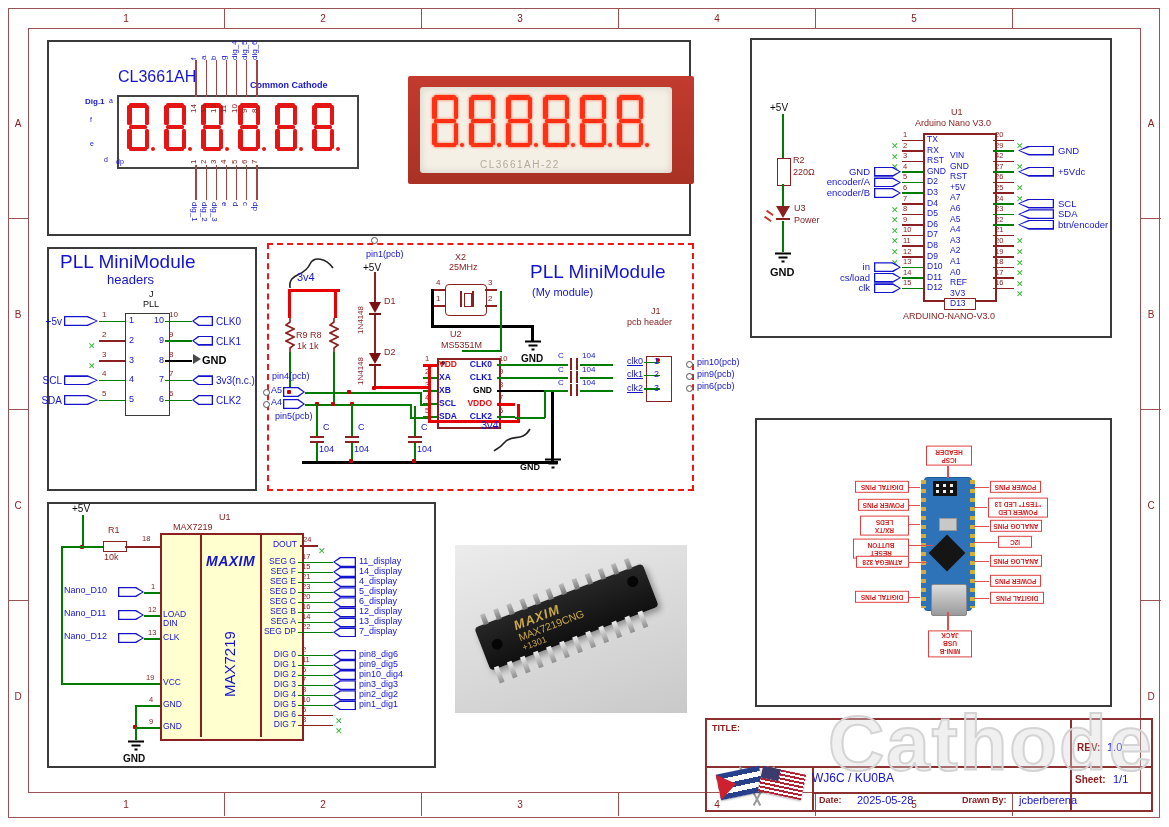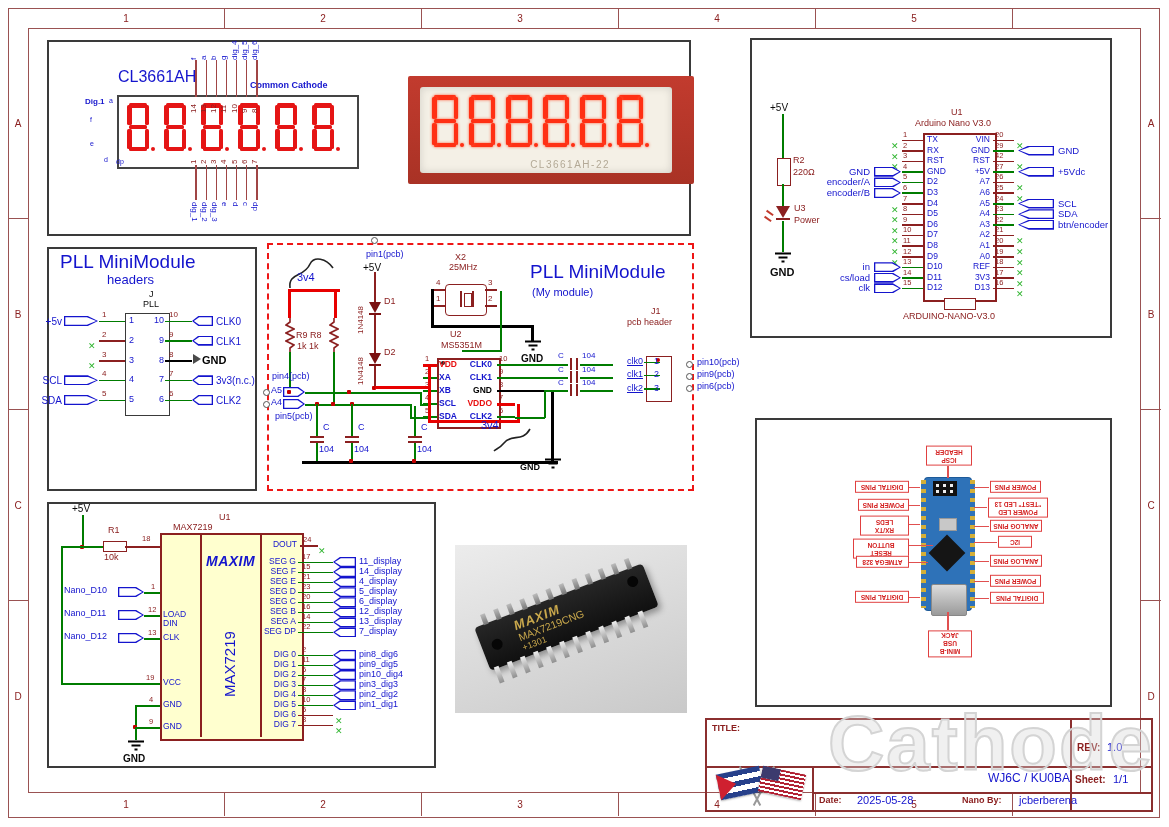--- a/index.html
+++ b/index.html
@@ -1,21 +1,21 @@
 <!DOCTYPE html>
 <html><head>
 <meta charset="utf-8">
 <style>
   html,body{margin:0;padding:0;background:#fff;}
   body{width:1169px;height:827px;position:relative;font-family:"Liberation Sans",sans-serif;overflow:hidden;}
   .t{position:absolute;white-space:nowrap;line-height:1.1;}
   .bl{color:#1414cd}.dr{color:#8b2020}.bk{color:#0a0a0a}
   .f7{font-size:7px}.f75{font-size:7.5px}.f8{font-size:8px}.f85{font-size:8.5px}.f9{font-size:9px}.f10{font-size:10px}
   .f11{font-size:11px}.f12{font-size:12px}.f13{font-size:13px}.f15{font-size:15px}.f16{font-size:16px}.f19{font-size:19px}
-  .bold{font-weight:700}.ctr{text-align:right}
+  .bold{font-weight:700}.ctr{text-align:left}
   .wh{position:absolute;height:1.5px;background:#007c00}
   .wv{position:absolute;width:1.5px;background:#007c00}
   .dk{background:#8b2020!important}.kk{background:#000!important}.rr{background:#e80000!important}
   .th{height:3px!important}.tv{width:3px!important}
   .jd{position:absolute;width:4px;height:4px;background:#c40000;border-radius:1px}
   .oc{position:absolute;width:5px;height:5px;border:1.3px solid #555;border-radius:50%;background:#fff}
   .box{position:absolute;border:2px solid #3a3a3a;background:#fff}
   .chip{position:absolute;border:1.6px solid #8b2020;background:#fff}
   .cy{background:#ffffcf}
   .vt{position:absolute;writing-mode:vertical-rl;transform:rotate(180deg);white-space:nowrap;line-height:1}
@@ -89,21 +89,21 @@
   .j1t .nt{position:absolute;left:0;width:30px;text-align:right;top:0;font-size:9px;color:#1414cd;text-decoration:underline}
   .j1t .w{position:absolute;left:31px;top:4.5px;width:16px;height:1.5px;background:#007c00}
   .j1t .n{position:absolute;left:41px;top:0;font-size:9px;color:#1414cd}
   
   .ext .it{position:relative;height:12px}
   .ext .oc{left:2px;top:3px}
   .ext .lb{position:absolute;left:13px;top:0;font-size:9px;color:#1414cd}
   
   .ard .it{position:relative;height:10.6px}
   .ard .lname{position:absolute;left:137px;top:0;font-size:8.5px;color:#1414cd}
-  .ard .rname{position:absolute;left:160px;width:40px;text-align:right;top:0;font-size:8.5px;color:#1414cd}
+  .ard .rname{position:absolute;left:160px;width:40px;top:16px;font-size:8.5px;color:#1414cd}
   .ard .pw{position:absolute;height:1.5px;top:4.5px}
   .ard .lw{left:112px;width:21px}
   .ard .rw{left:203px;width:21px}
   .ard .ln{position:absolute;left:113px;top:-4px;font-size:7.5px;color:#8b2020}
   .ard .rn{position:absolute;left:205px;top:-4px;font-size:7.5px;color:#8b2020}
   .ard .lx{left:101px;top:0}
   .ard .rx{left:226px;top:0}
   .ard .lpt{left:84px;top:0;width:27px}
   .ard .rpt{left:228px;top:0;width:36px}
   .ard .llb{position:absolute;right:250px;top:0;font-size:9.5px;color:#1414cd}
@@ -1210,21 +1210,21 @@
   <i style="position:absolute;left:105px;top:46px;width:1.5px;height:44px;background:#8b2f2f"></i>
   <i style="position:absolute;left:105px;top:72px;width:339px;height:1.5px;background:#8b2f2f"></i>
   <span class="t dr f9 bold" style="left:5px;top:4px">TITLE:</span>
   <span class="t dr f10 bold" style="left:370px;top:22px">REV:</span>
   <span class="t bl f11" style="left:400px;top:21px">1.0</span>
   <span class="t bl f12 ctr" style="left:105px;top:52px;width:258px">WJ6C / KU0BA</span>
   <span class="t dr f10 bold" style="left:368px;top:54px">Sheet:</span>
   <span class="t bl f11" style="left:406px;top:53px">1/1</span>
   <span class="t dr f9 bold" style="left:112px;top:76px">Date:</span>
   <span class="t bl f11" style="left:150px;top:74px">2025-05-28</span>
-  <span class="t dr f9 bold" style="left:255px;top:76px">Nano By:</span>
+  <span class="t dr f9 bold" style="left:255px;top:76px">Drawn By:</span>
   <span class="t bl f11" style="left:312px;top:74px">jcberberena</span>
 
   <i class="t" style="left:42px;top:44px;width:2px;height:44px;background:#999;transform:rotate(-28deg)"></i>
   <i class="t" style="left:56px;top:44px;width:2px;height:44px;background:#999;transform:rotate(28deg)"></i>
   <div class="t" style="left:11px;top:50px;width:44px;height:26px;transform:rotate(-12deg);background:linear-gradient(180deg,#27408b 0 20%,#fff 20% 40%,#27408b 40% 60%,#fff 60% 80%,#27408b 80% 100%);box-shadow:0 1px 2px rgba(0,0,0,.3)">
     <i style="position:absolute;left:0;top:0;width:0;height:0;border-top:13px solid transparent;border-bottom:13px solid transparent;border-left:18px solid #cf2030"></i>
   </div>
   <div class="t" style="left:53px;top:50px;width:44px;height:26px;transform:rotate(12deg);background:repeating-linear-gradient(180deg,#b22234 0 2px,#fff 2px 4px);box-shadow:0 1px 2px rgba(0,0,0,.3)">
     <i style="position:absolute;left:0;top:0;width:18px;height:12px;background:#3c3b6e"></i>
   </div>

